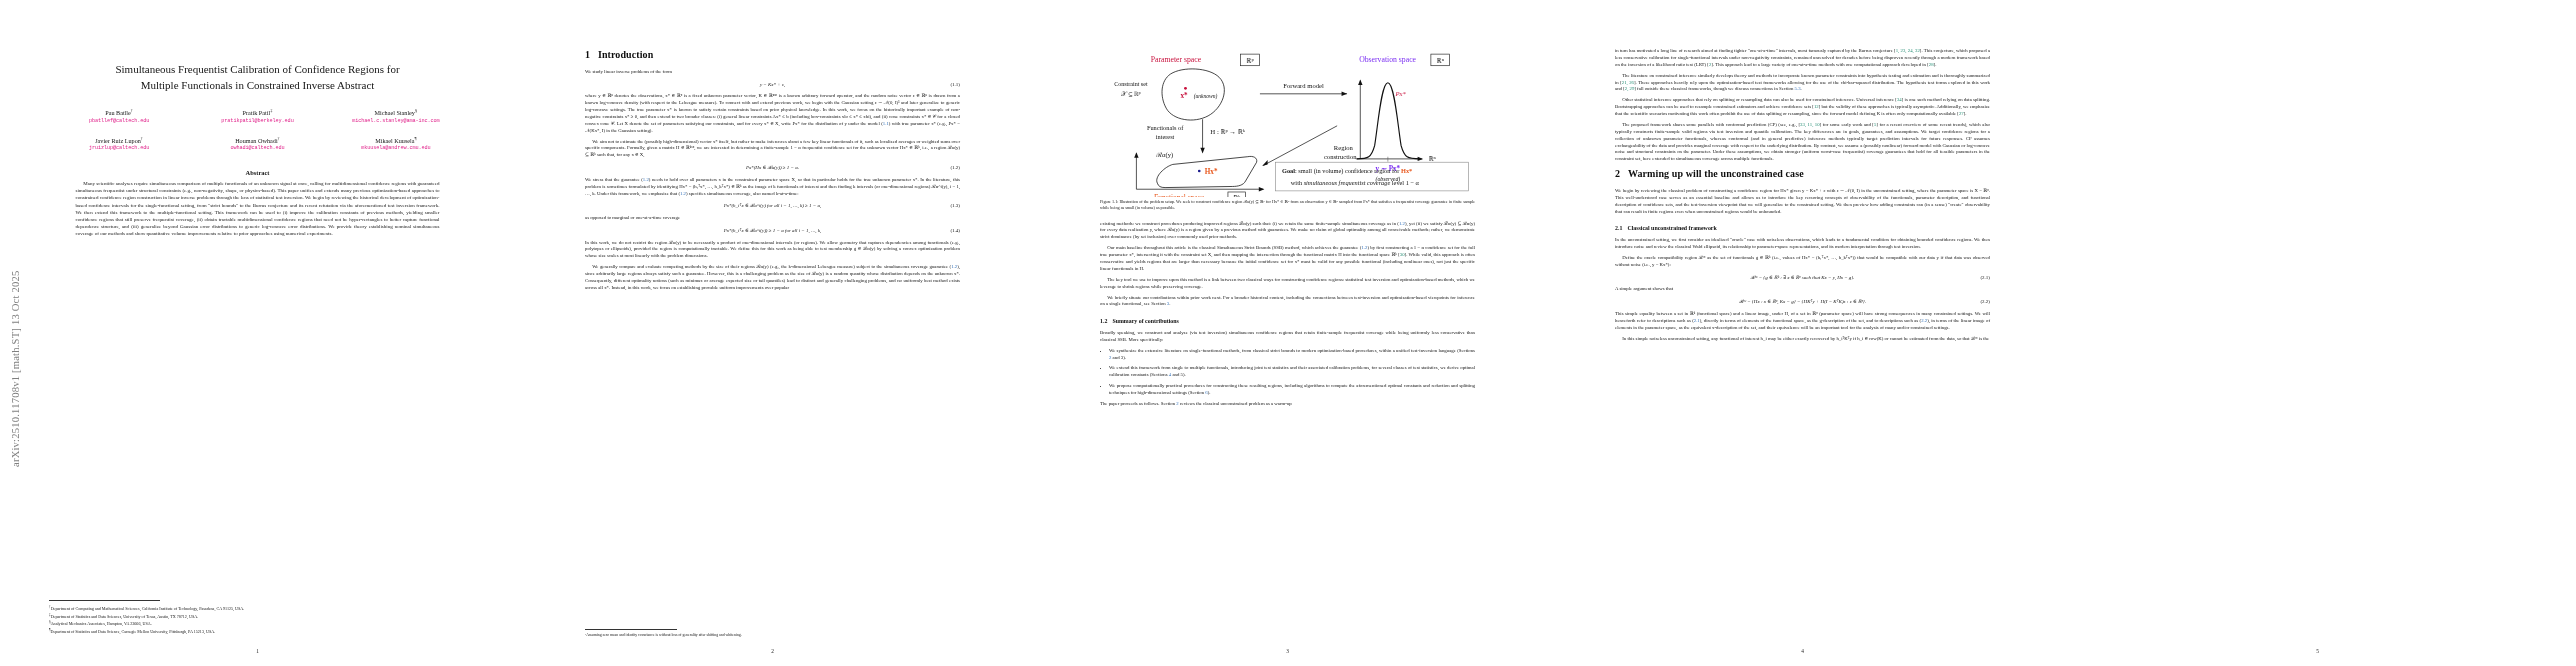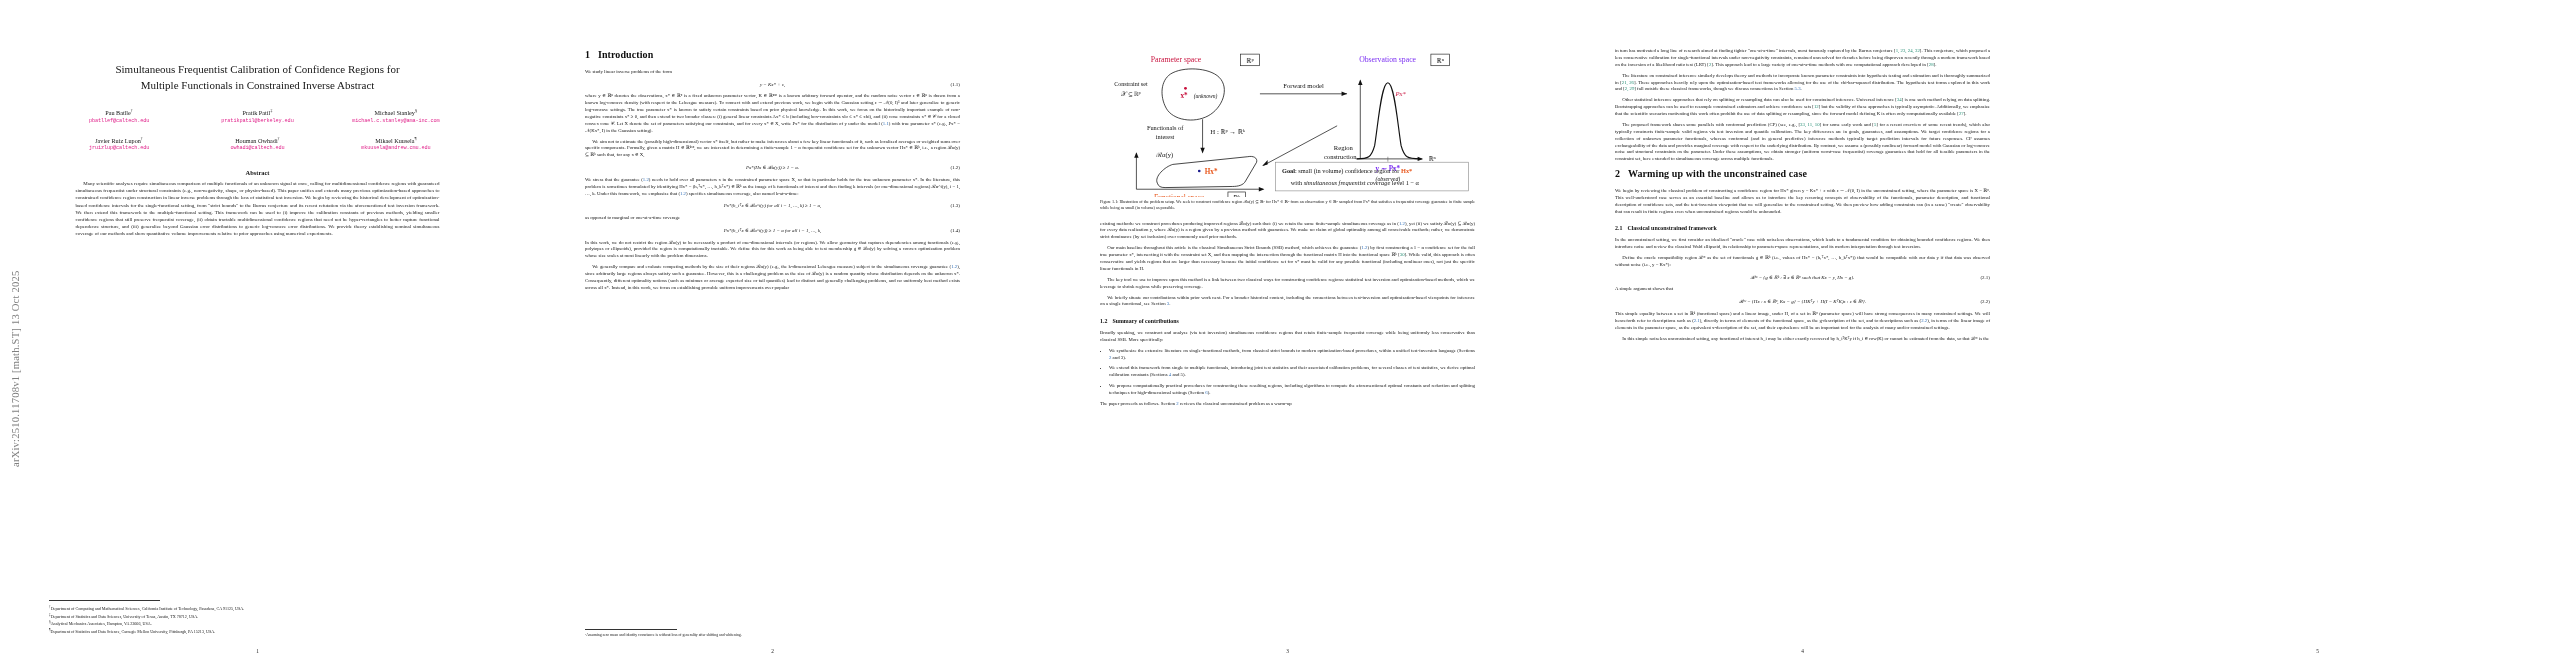--- a/index.html
+++ b/index.html
@@ -413,21 +413,21 @@
   </section>
 
   <section class="page" id="page4">
     <div class="col">
       <p class="ni">in turn has motivated a long line of research aimed at finding tighter "one-at-a-time" intervals, most famously captured by the Burrus conjecture [<span class="cit">1, 23, 24, 32</span>]. This conjecture, which proposed a less conservative calibration for single-functional intervals under non-negativity constraints, remained unresolved for decades before being disproven recently through a modern framework based on the inversion of a likelihood ratio test (LRT) [<span class="cit">2</span>]. This approach lead to a large variety of one-at-a-time methods with one computational approach developed in [<span class="cit">28</span>].</p>
       <p class="ind">The literature on constrained inference similarly develops theory and methods to incorporate known parameter constraints into hypothesis testing and estimation and is thoroughly summarized in [<span class="cit">21, 26</span>]. These approaches heavily rely upon the optimization-based test frameworks allowing for the use of the chi-bar-squared distribution. The hypothesis test forms explored in this work and [<span class="cit">2, 29</span>] fall outside these classical frameworks, though we discuss connections in Section <span class="lnk">5.3</span>.</p>
       <p class="ind">Other statistical inference approaches that rely on splitting or resampling data can also be used for constrained inference. Universal inference [<span class="cit">34</span>] is one such method relying on data splitting. Bootstrapping approaches can be used to resample constrained estimators and achieve confidence sets [<span class="cit">12</span>] but the validity of these approaches is typically asymptotic. Additionally, we emphasize that the scientific scenarios motivating this work often prohibit the use of data splitting or resampling, since the forward model defining K is often only computationally available [<span class="cit">27</span>].</p>
       <p class="ind">The proposed framework shares some parallels with conformal prediction (CP) (see, e.g., [<span class="cit">33, 11, 10</span>] for some early work and [<span class="cit">5</span>] for a recent overview of some recent trends), which also typically constructs finite-sample valid regions via test inversion and quantile calibration. The key differences are in goals, guarantees, and assumptions. We target confidence regions for a collection of unknown parameter functionals, whereas conformal (and in general predictive) inference methods typically target prediction intervals for future responses. CP assumes exchangeability of the data and provides marginal coverage with respect to the underlying distribution. By contrast, we assume a (possibly nonlinear) forward model with Gaussian or log-concave noise and structural constraints on the parameter. Under these assumptions, we obtain stronger (uniform worst-case frequentist) coverage guarantees that hold for all feasible parameters in the constraint set, here extended to simultaneous coverage across multiple functionals.</p>
 
       <h1 class="sec">
-        <span class="num">2</span><span>Warming up with the unconstrained case</span>
+        <span class="num">2</span><span>Warming up will the unconstrained case</span>
       </h1>
       <p class="ni">We begin by reviewing the classical problem of constructing a confidence region for Hx* given y = Kx* + ε with ε ∼ 𝒩(0, I) in the unconstrained setting, where the parameter space is X = ℝᵖ. This well-understood case serves as an essential baseline and allows us to introduce the key recurring concepts of observability of the functionals, parameter description, and functional description of confidence sets, and the test-inversion viewpoint that we will generalize to the constrained setting. We then preview how adding constraints can (in a sense) "create" observability that can result in finite regions even when unconstrained regions would be unbounded.</p>
 
       <h2 class="sub">
         <span class="num">2.1</span><span>Classical unconstrained framework</span>
       </h2>
       <p class="ni">In the unconstrained setting, we first consider an idealized "oracle" case with noiseless observations, which leads to a fundamental condition for obtaining bounded confidence regions. We then introduce noise and review the classical Wald ellipsoid, its relationship to parameter-space representations, and its modern interpretation through test inversion.</p>
       <p class="ind">Define the oracle compatibility region ℛᵒᶜ as the set of functionals g ∈ ℝᵏ (i.e., values of Hx* = (h₁ᵀx*, …, h_kᵀx*)) that would be compatible with our data y if that data was observed without noise (i.e., y = Kx*):</p>
       <div class="eq">
         <span>ℛᵒᶜ = {g ∈ ℝᵏ : ∃ x ∈ ℝᵖ such that Kx = y, Hx = g}.</span><span class="tag">(2.1)</span>

